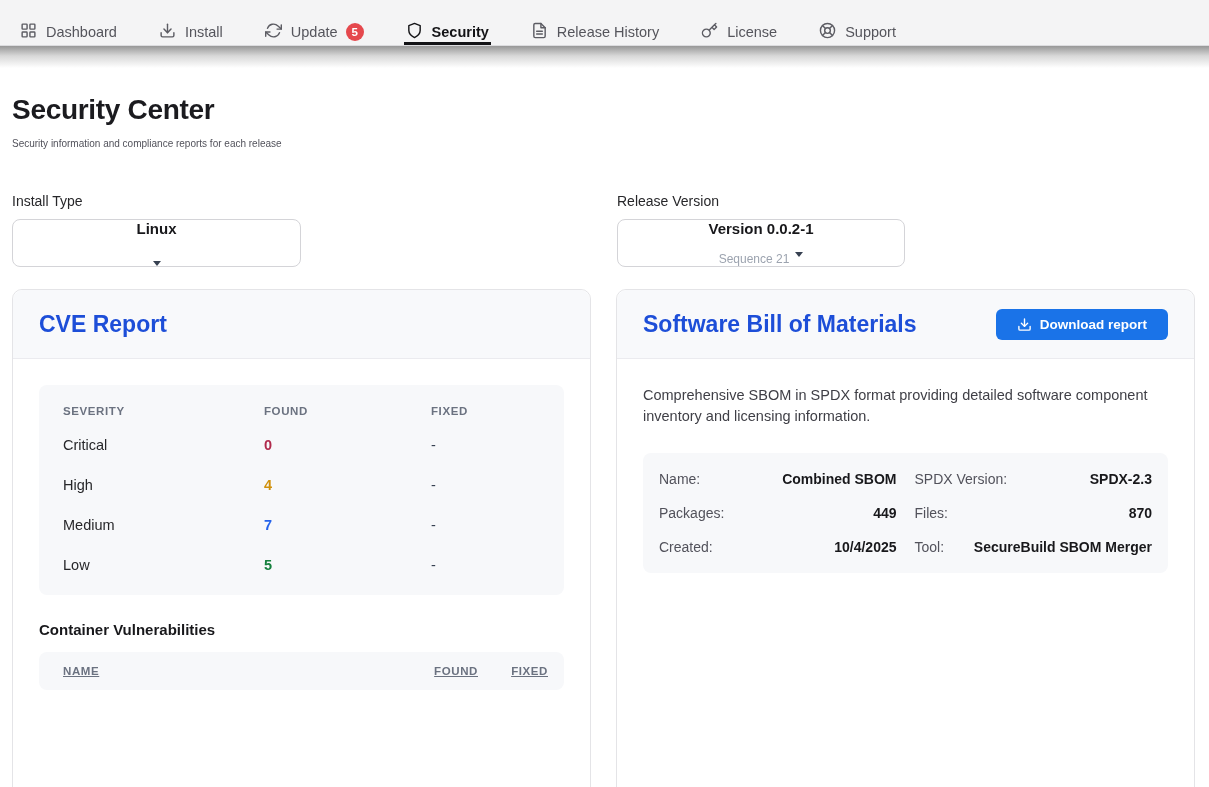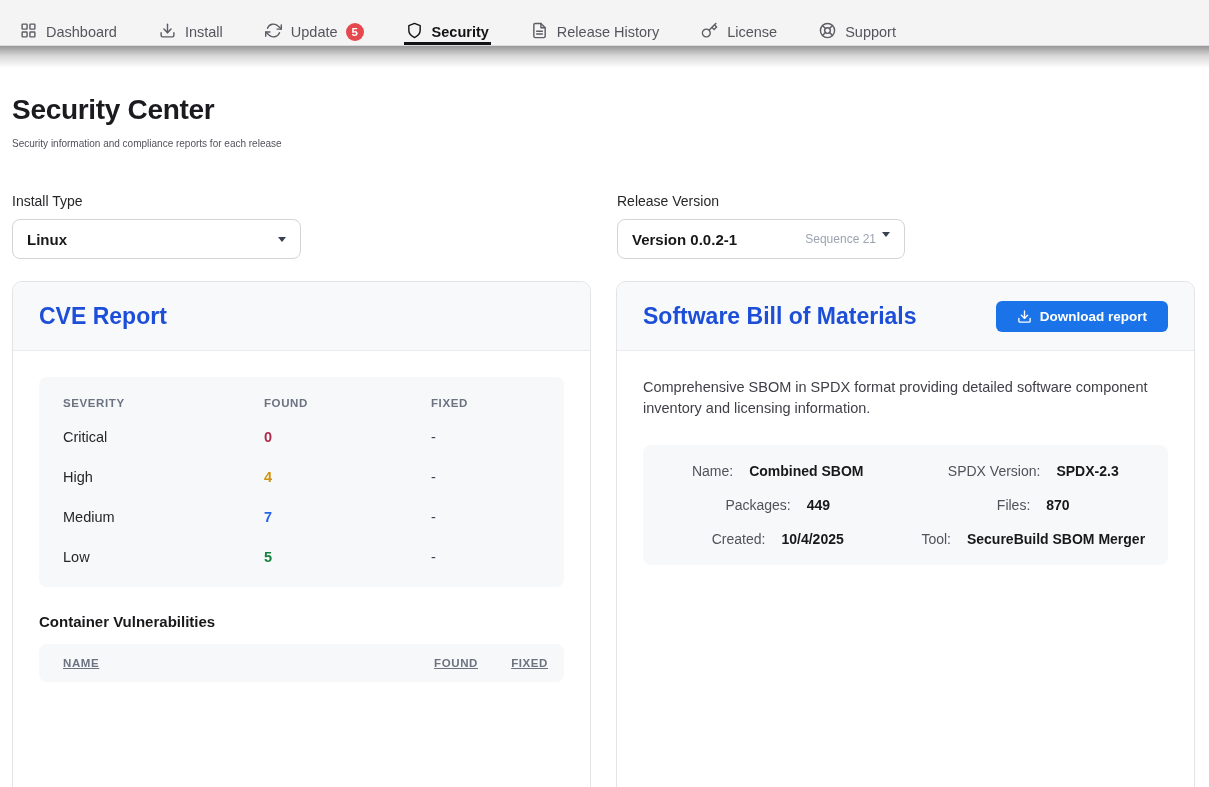--- a/index.html
+++ b/index.html
@@ -25,24 +25,24 @@
   
   main { padding:0 14px 0 12px; }
   .page-title { margin-top:26px; font-size:28px; font-weight:700;
     letter-spacing:-0.3px; color:#1b1b1f; }
   .page-subtitle { margin-top:12px; font-size:10px; color:#52525b; }
 
   
   .filters { margin-top:44px; display:flex; }
   .filter-left { width:605px; }
   .filter-label { font-size:14px; color:#27272a; }
-  .select-box { margin-top:10px; height:40px; background:#fff;
+  .select-box { margin-top:10px; height:48px; background:#fff;
     border:1px solid #d4d4d8; border-radius:8px; display:flex;
     align-items:center; justify-content:space-between; padding:0 14px;
-    cursor:pointer; }
+    cursor:pointer;flex-direction:column; }
   .select-installtype { width:289px; }
   .select-release { width:288px; }
   .select-value { font-size:15px; font-weight:700; color:#18181b; }
   .select-right { display:flex; align-items:flex-start; gap:6px; }
   .select-sub { font-size:12px; color:#9ca3af; }
   .caret { width:0; height:0; border-left:4.5px solid transparent;
     border-right:4.5px solid transparent; border-top:5.5px solid #374151; }
 
   
   .cards { margin-top:22px; display:flex; gap:25px; align-items:flex-start; }
@@ -77,21 +77,21 @@
   .cv-head span { font-size:11.5px; font-weight:700; letter-spacing:0.6px;
     color:#6b7280;text-decoration:underline; }
   .cv-head .r { text-align:right; }
 
   
   .download-btn { display:flex; align-items:center; gap:8px; background:#1a73e8;
     border:none; border-radius:6px; color:#fff; font-size:13.5px; font-weight:600;
     padding:8px 21px; cursor:pointer; font-family:"Liberation Sans", sans-serif; }
   .sbom-grid { background:#f7f8fa; border-radius:8px; padding:9px 16px;
     display:grid; grid-template-columns:1fr 1fr; column-gap:18px; }
-  .sbom-cell { display:flex; justify-content:center; align-items:center;
+  .sbom-cell { display:flex; justify-content:space-between; align-items:center;
     gap:16px; padding:9px 0; font-size:14px; }
   .sbom-label { color:#52525b; white-space:nowrap; }
   .sbom-value { font-weight:700; color:#18181b; text-align:right; }
 </style>
 </head>
 <body>
 
 <nav class="topnav">
 
   <div class="nav-item">

